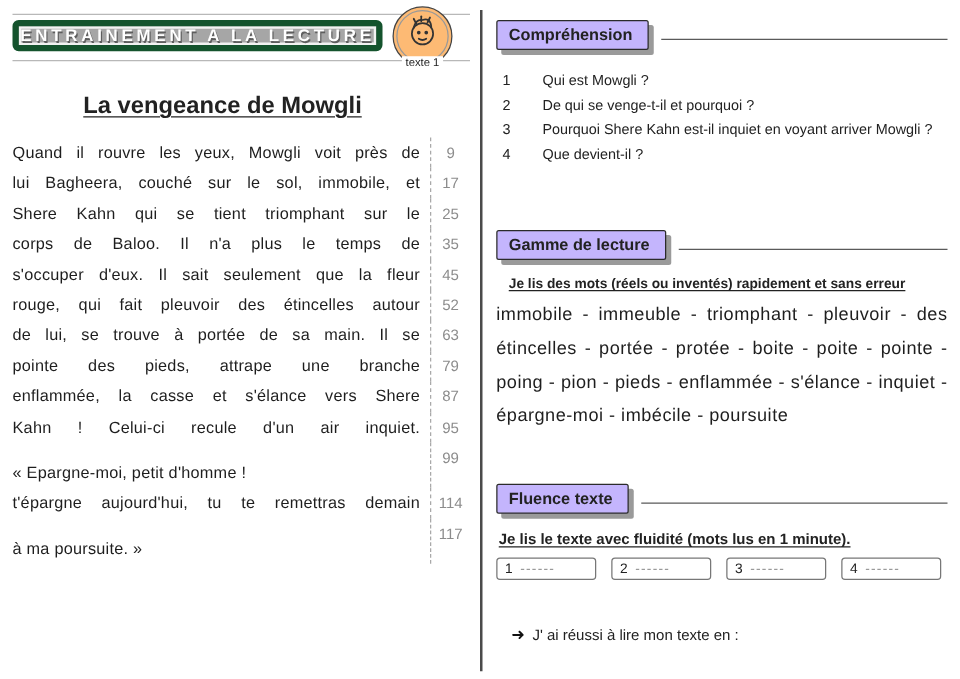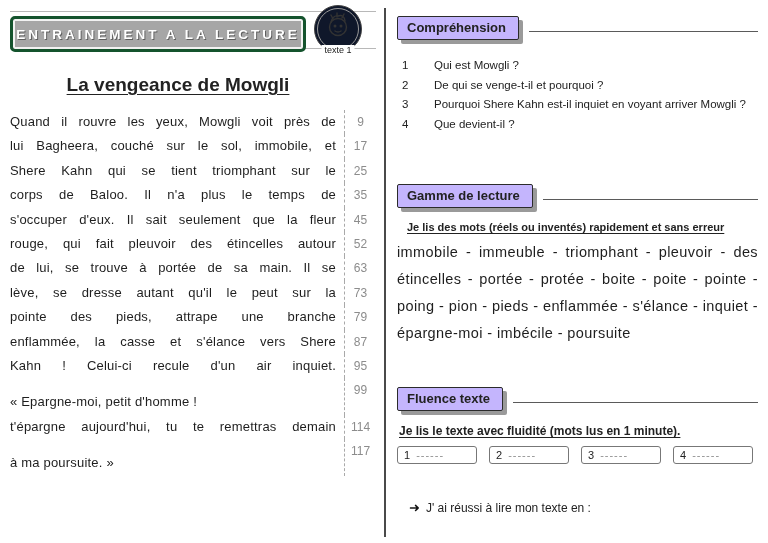--- a/index.html
+++ b/index.html
@@ -10,31 +10,31 @@
   }
   .page { position:absolute; inset:0; }
 
   
   .left-col { position:absolute; left:10px; top:8px; width:366px; }
 
   .hdr { position:relative; height:50px; }
   .hdr-frame { position:absolute; top:3px; left:0; right:0; height:38px;
     border-top:1px solid #b8b8b8; border-bottom:1px solid #b8b8b8; }
   .banner {
-    position:absolute; top:8px; left:0; width:296px; height:36px;
-    background:#a6a6a6; border:3px solid #14532d; border-radius:5px;
+    position:absolute; top:8px; left:0; width:296px; height:25px;
+    background:#a6a6a6; border:5px solid #14532d; border-radius:5px;
     box-shadow: inset 0 0 0 2px rgba(255,255,255,.85);
     display:flex; align-items:center; justify-content:center;
   }
   .banner span {
     font-weight:bold; font-size:13.5px; letter-spacing:3px; color:#fff;
     text-shadow:1px 1px 0 #5e5e5e;
   }
   .badge { position:absolute; right:14px; top:-3px; width:48px; height:48px;
-    background:#0f172a; border:1.5px solid #444; border-radius:50%; }
+    background:#fdba74; border:1.5px solid #444; border-radius:50%; }
   .badge::before { content:""; position:absolute; inset:2px; border:1px solid #999; border-radius:50%; }
   .badge svg { position:absolute; left:8px; top:4px; }
   .badge-label { position:absolute; left:50%; bottom:-3px; transform:translateX(-50%);
     background:#fff; font-size:9px; padding:0 3px; white-space:nowrap; color:#222; }
 
   .reading-title {
     margin-top:16px; text-align:center; width:336px;
     font-size:19px; font-weight:bold; text-decoration:underline; text-underline-offset:3px;
   }
 
@@ -151,24 +151,20 @@
         </div>
       <div class="r-row">
           <span class="r-text">rouge, qui fait pleuvoir des étincelles autour</span>
           <span class="r-count">52</span>
         </div>
       <div class="r-row">
           <span class="r-text">de lui, se trouve à portée de sa main. Il se</span>
           <span class="r-count">63</span>
         </div>
       <div class="r-row">
-          <span class="r-text">lève, se dresse autant qu'il le peut sur la</span>
-          <span class="r-count">73</span>
-        </div>
-      <div class="r-row">
           <span class="r-text">pointe des pieds, attrape une branche</span>
           <span class="r-count">79</span>
         </div>
       <div class="r-row">
           <span class="r-text">enflammée, la casse et s'élance vers Shere</span>
           <span class="r-count">87</span>
         </div>
       <div class="r-row">
           <span class="r-text">Kahn ! Celui-ci recule d'un air inquiet.</span>
           <span class="r-count">95</span>

